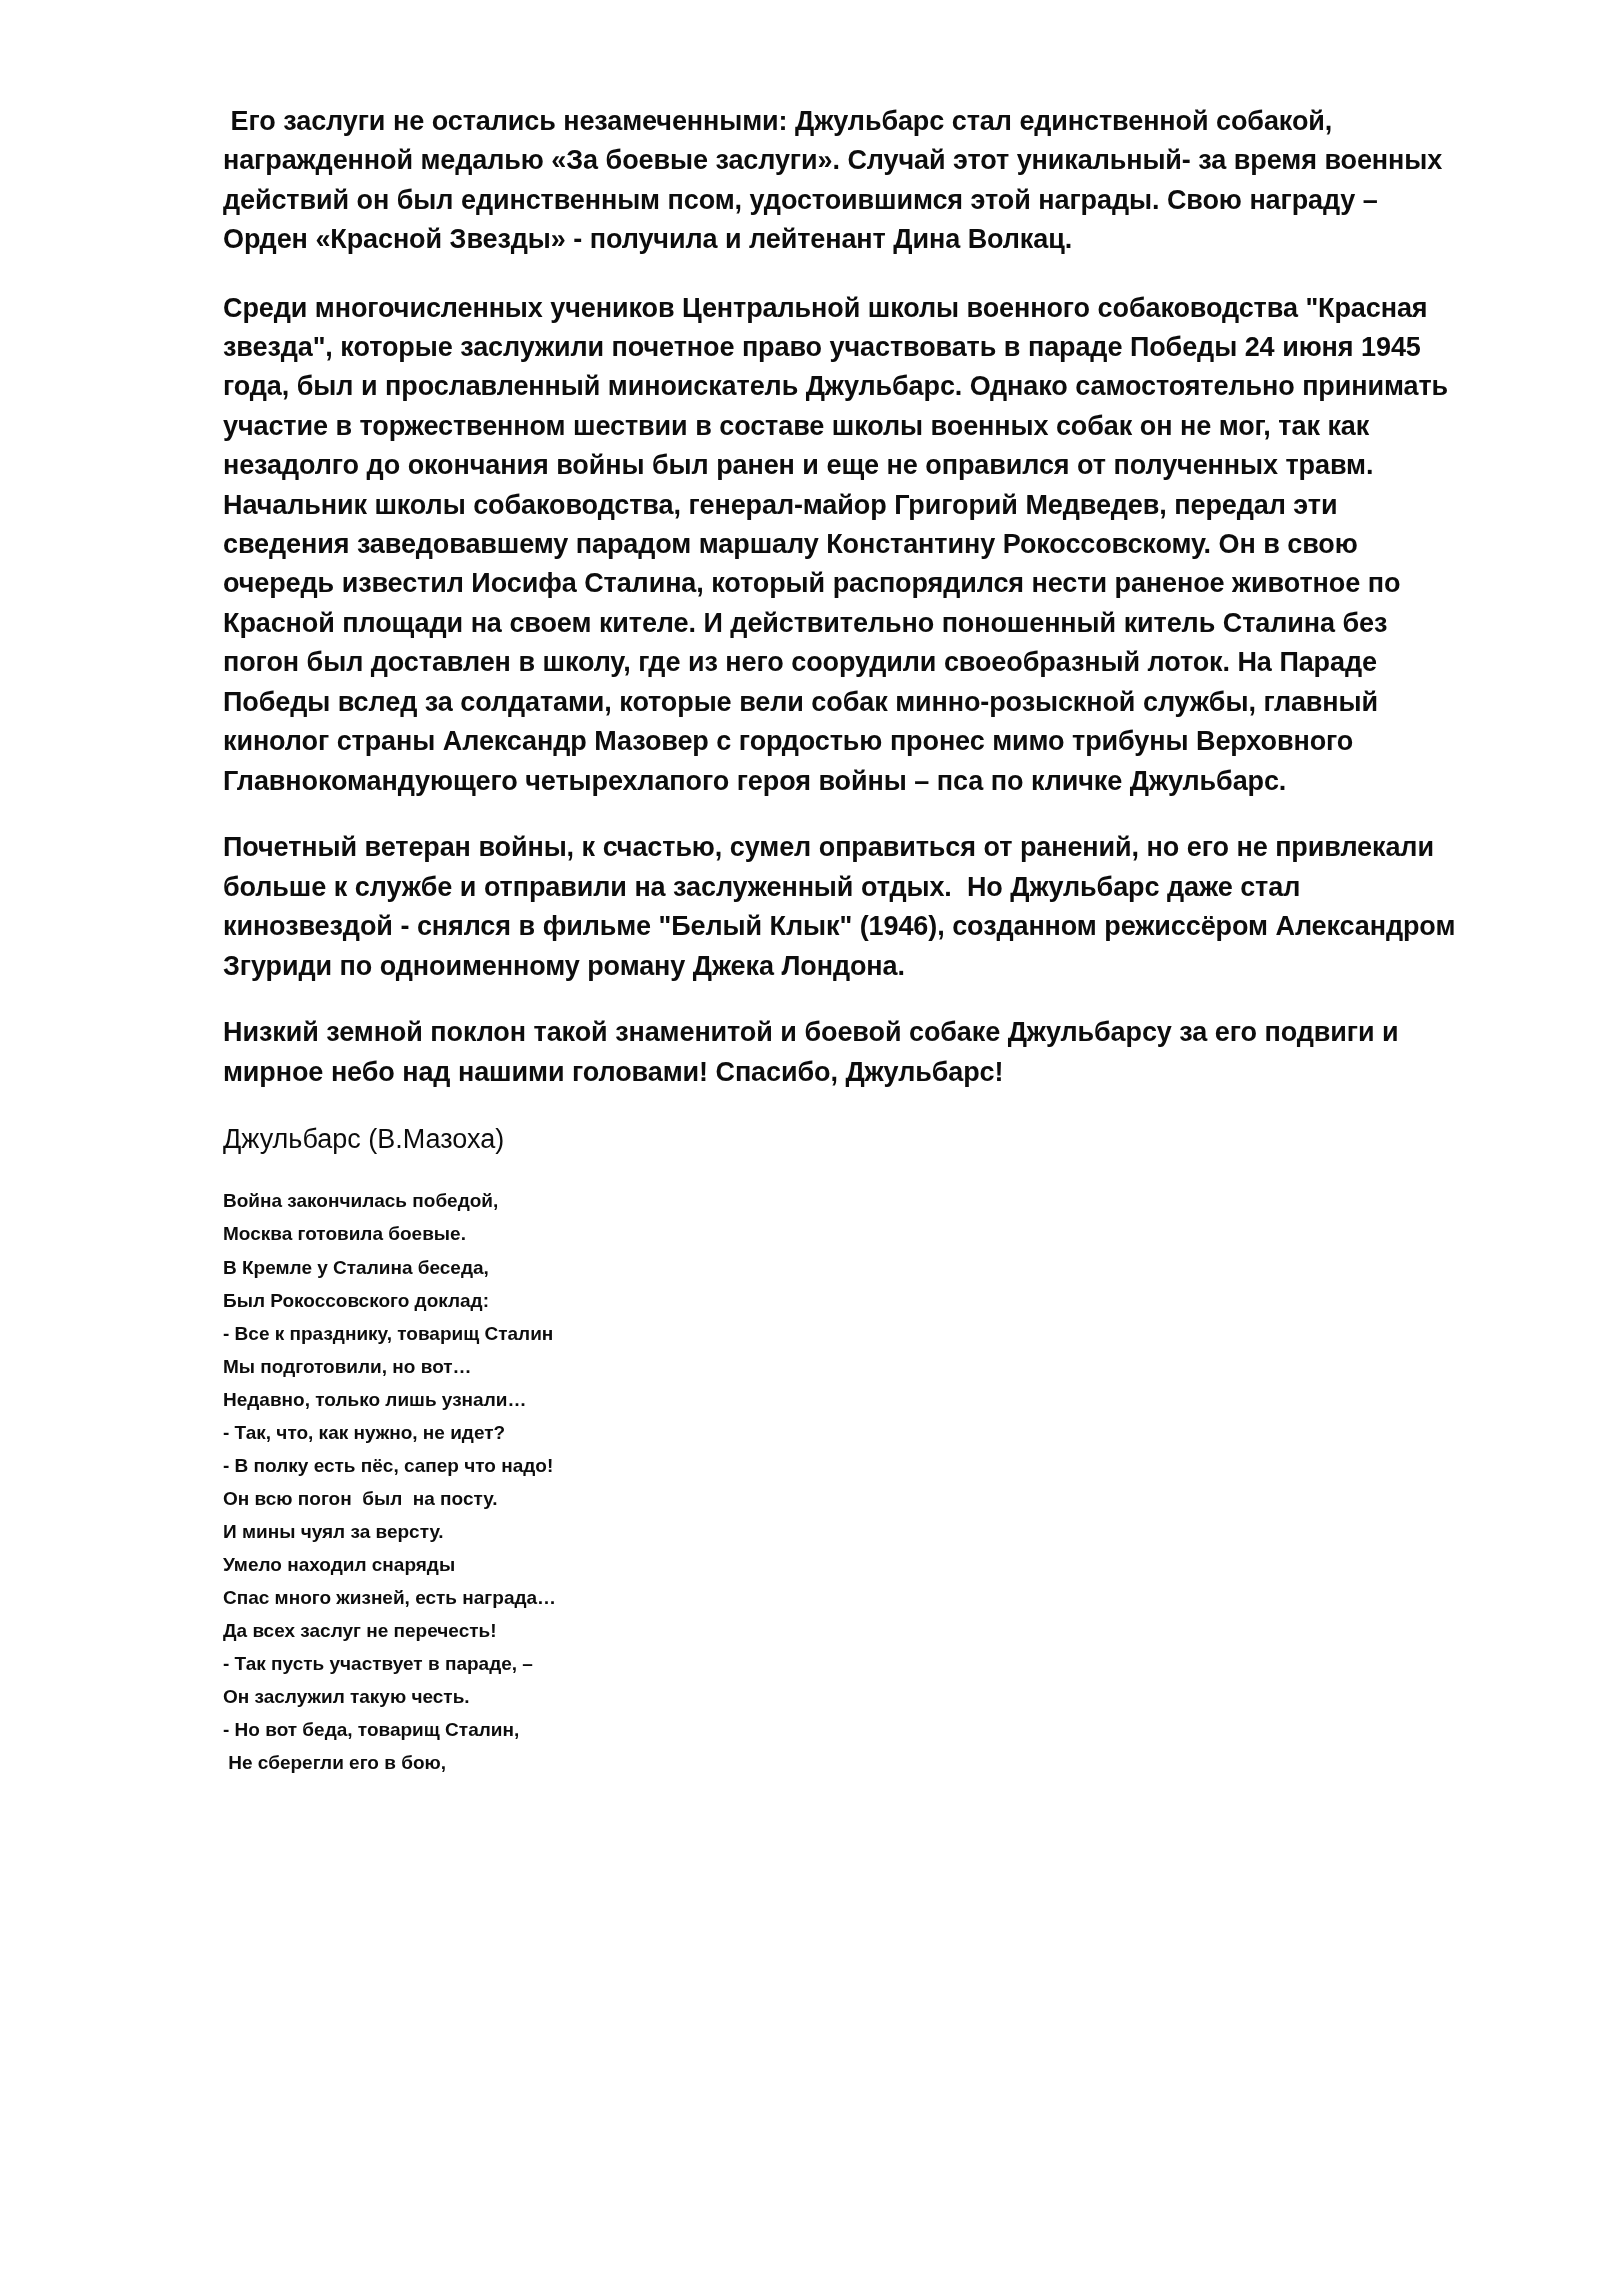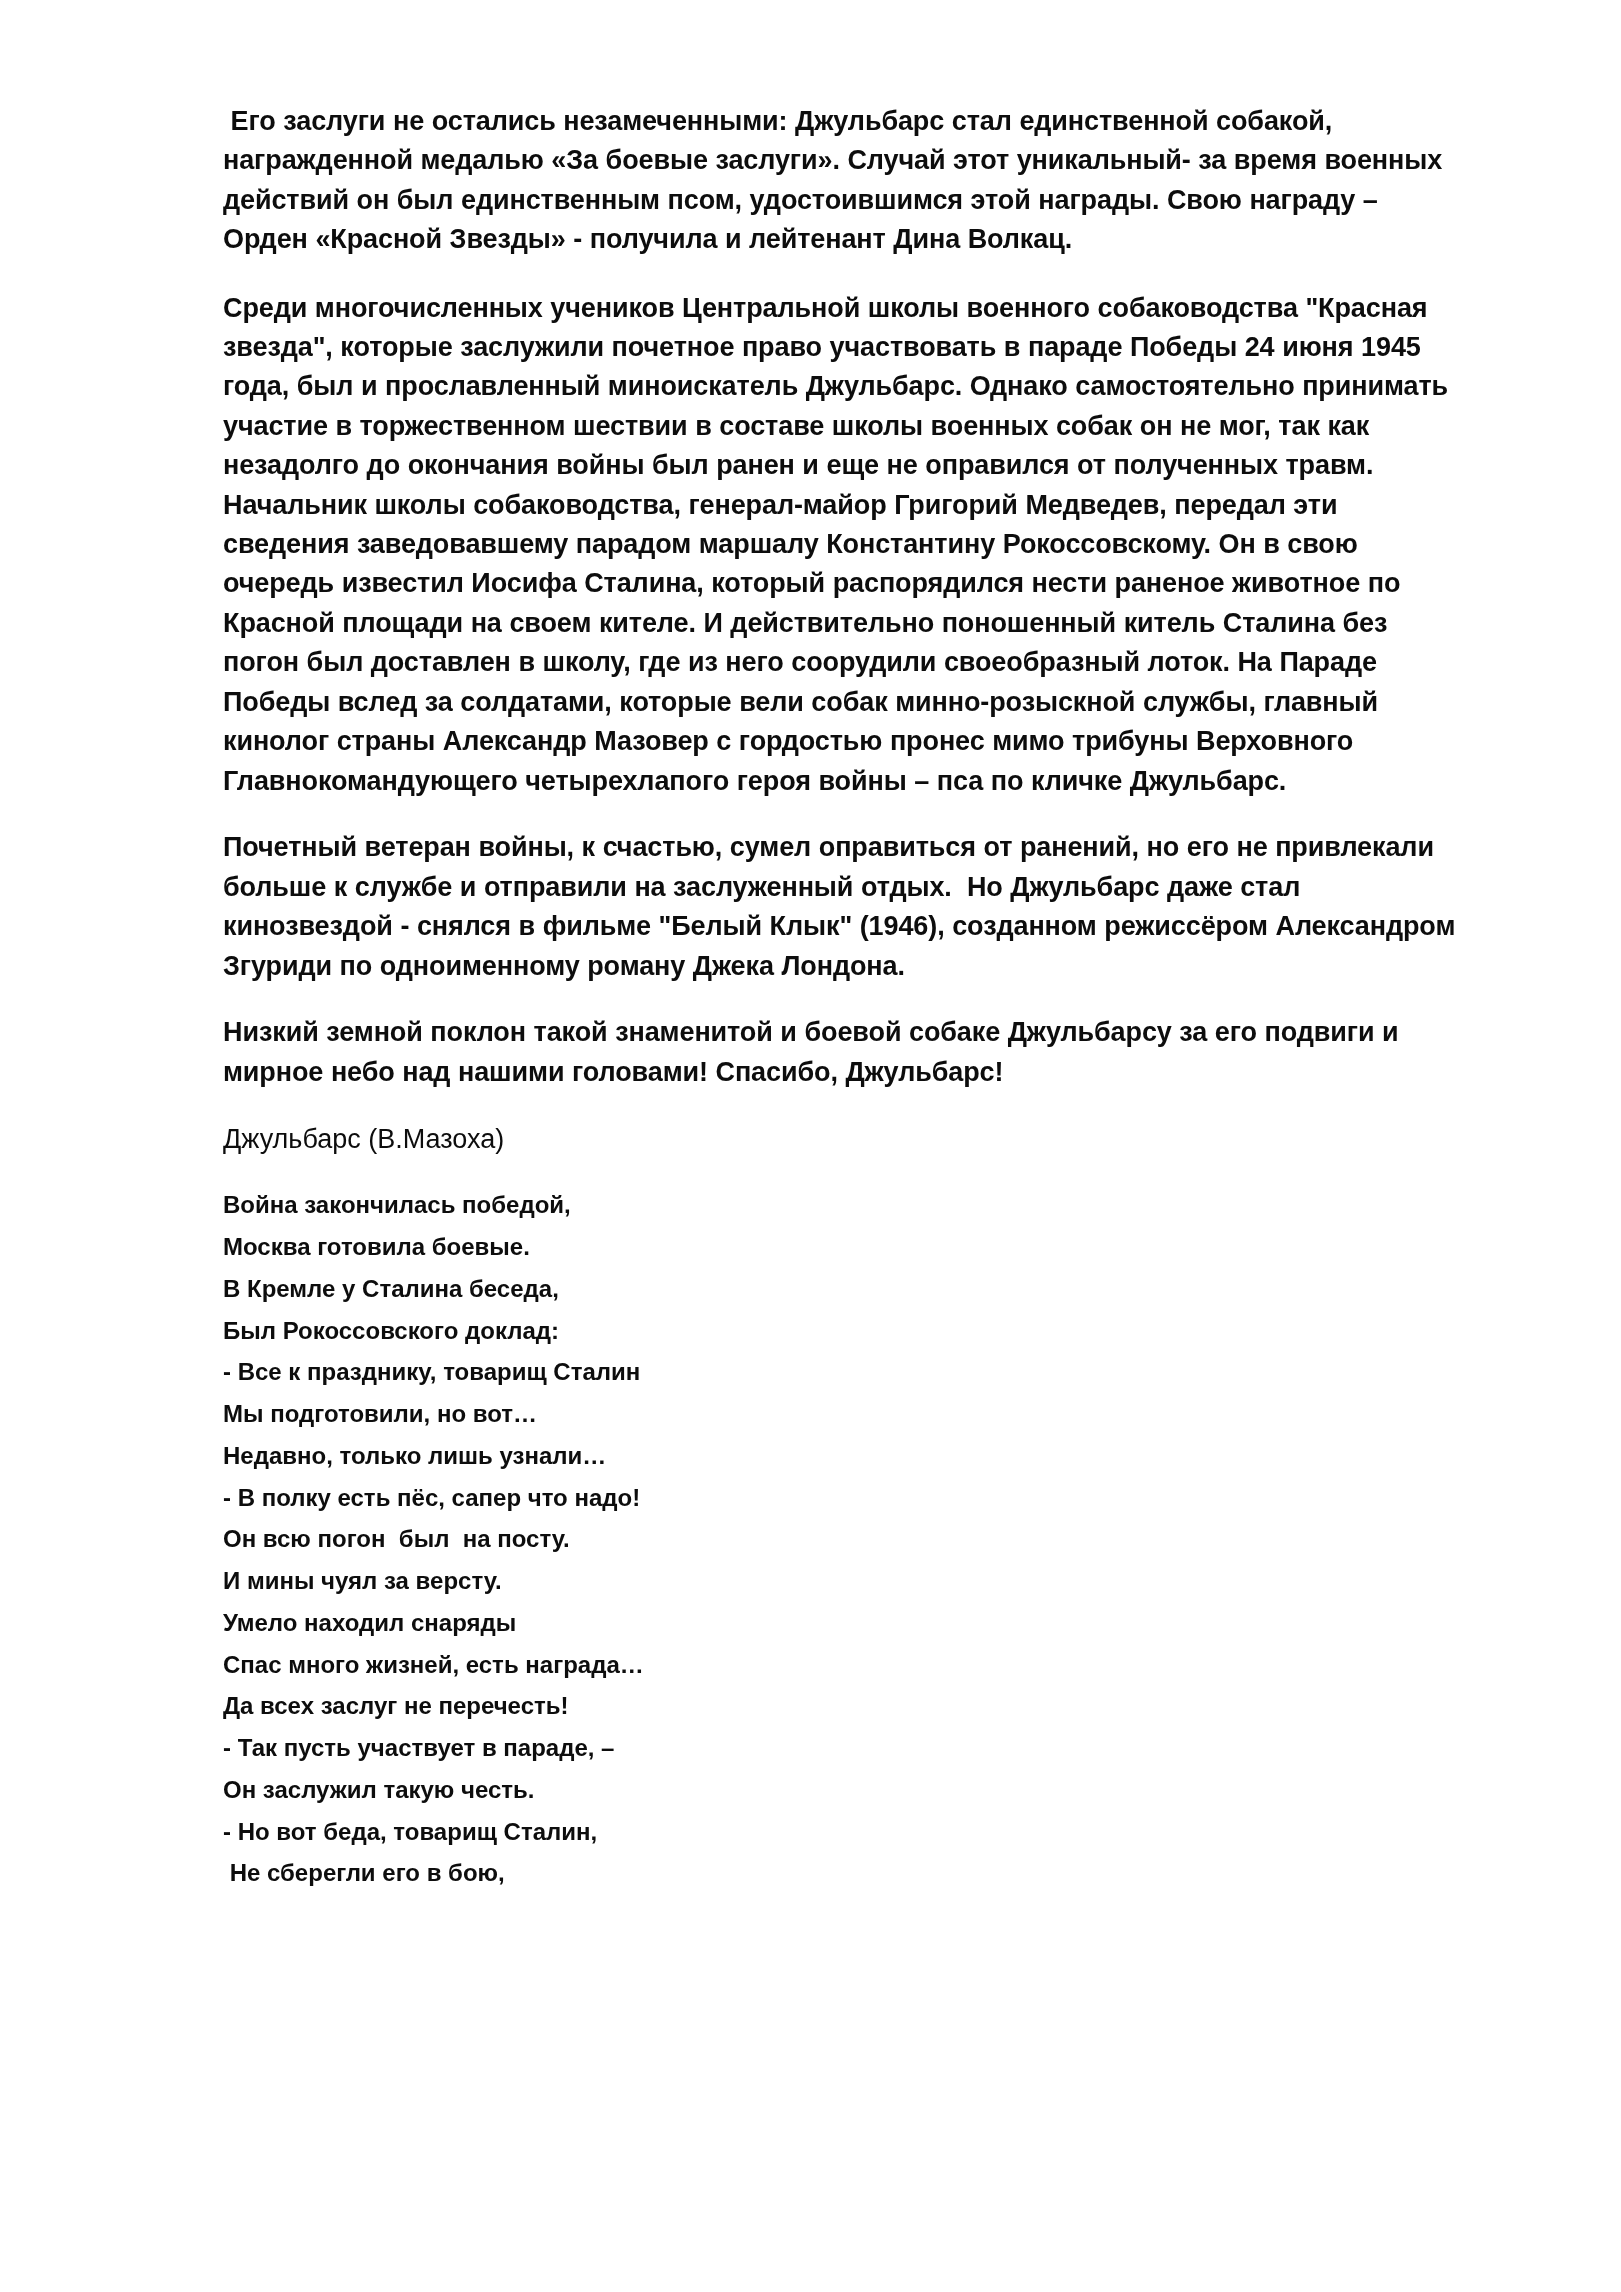--- a/index.html
+++ b/index.html
@@ -44,21 +44,21 @@
     font-size: 27px;
     line-height: 1.46;
     font-weight: normal;
   }
   .poem {
     margin: 0;
     padding: 0;
     list-style: none;
   }
   .poem li {
-    font-size: 24px;
+    font-size: 19px;
     line-height: 1.74;
     font-weight: bold;
     white-space: pre;
   }
 </style>
 </head>
 <body>
 
 <div class="page">
   <div class="doc-body">
@@ -74,20 +74,21 @@
     <p class="poem-title">Джульбарс (В.Мазоха)</p>
 
     <ul class="poem">
       <li>Война закончилась победой,</li>
       <li>Москва готовила боевые.</li>
       <li>В Кремле у Сталина беседа,</li>
       <li>Был Рокоссовского доклад:</li>
       <li>- Все к празднику, товарищ Сталин</li>
       <li>Мы подготовили, но вот…</li>
       <li>Недавно, только лишь узнали…</li>
+      <li>- Так, что, как нужно, не идет?</li>
       <li>- В полку есть пёс, сапер что надо!</li>
       <li>Он всю погон  был  на посту.</li>
       <li>И мины чуял за версту.</li>
       <li>Умело находил снаряды</li>
       <li>Спас много жизней, есть награда…</li>
       <li>Да всех заслуг не перечесть!</li>
       <li>- Так пусть участвует в параде, –</li>
       <li>Он заслужил такую честь.</li>
       <li>- Но вот беда, товарищ Сталин,</li>
       <li> Не сберегли его в бою,</li>

